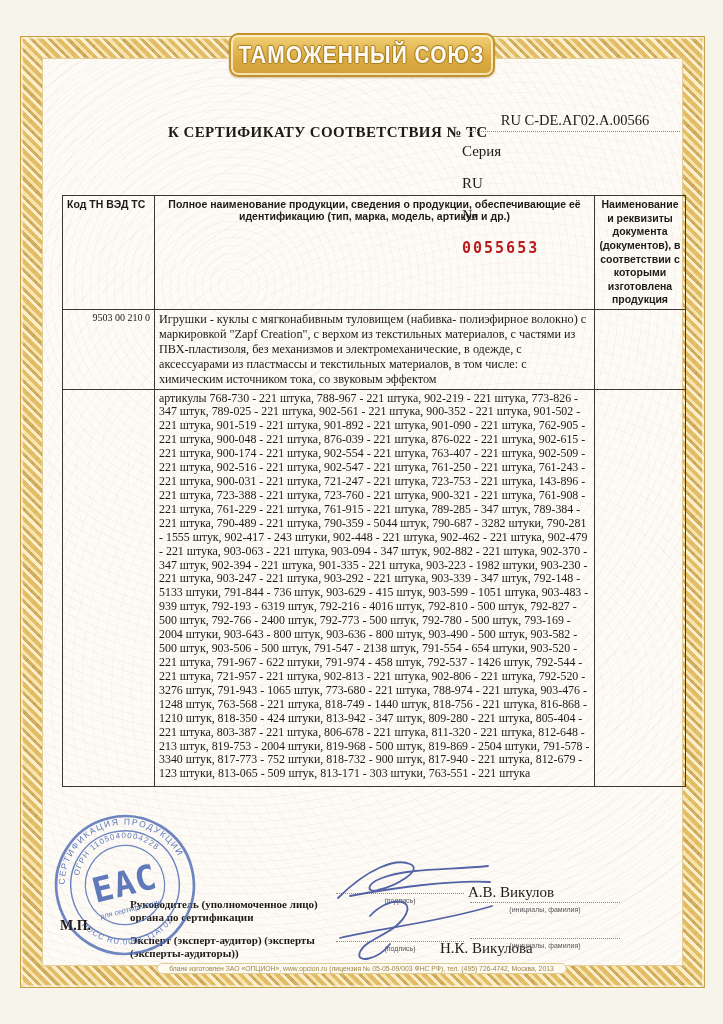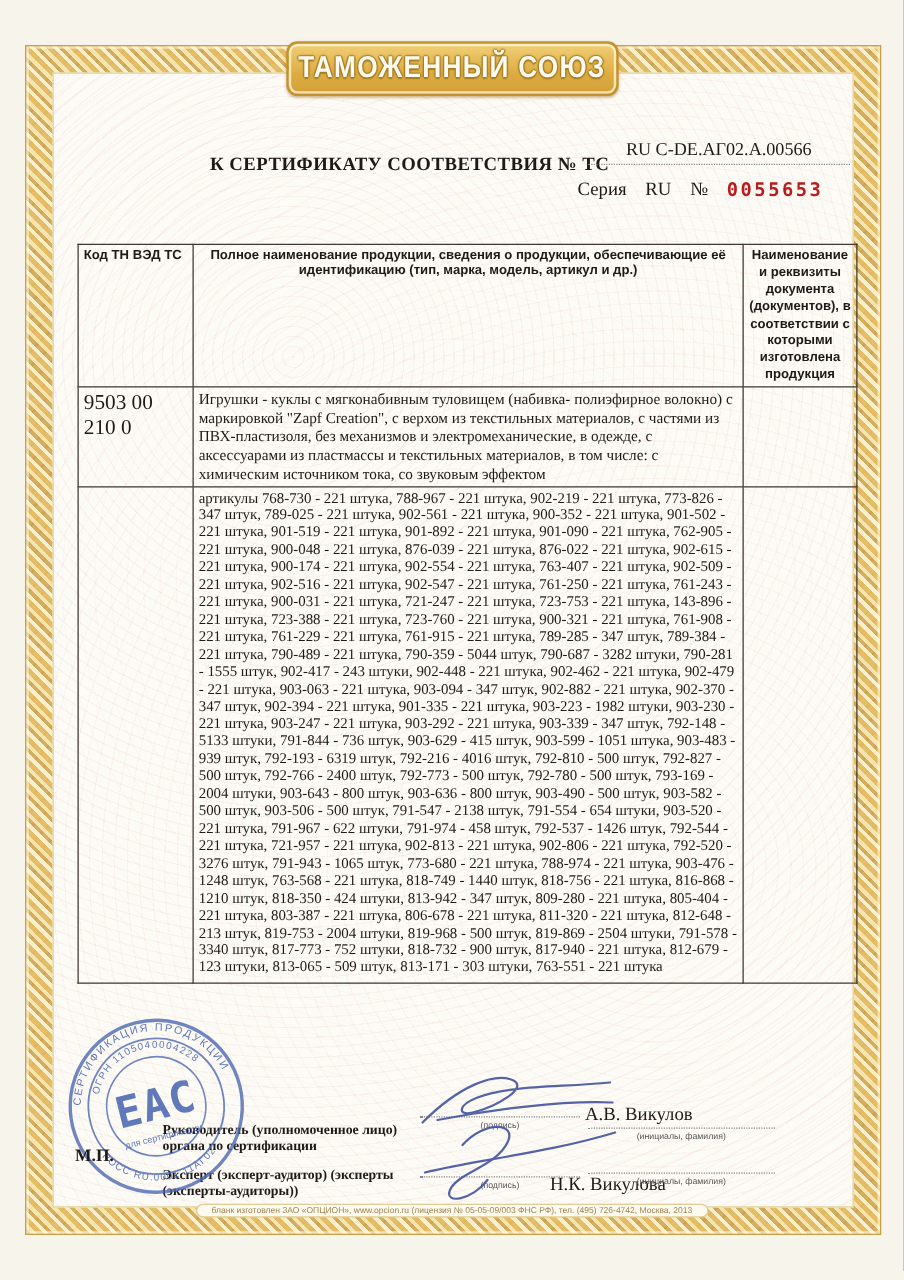--- a/index.html
+++ b/index.html
@@ -27,34 +27,34 @@
     display:flex;align-items:center;justify-content:center;}
   .banner span{font-family:"Liberation Sans", sans-serif;font-weight:bold;font-size:21px;
     letter-spacing:1px;color:#fdfaf3;transform:scaleY(1.15);
     text-shadow:0 1px 1px #a67c1e, 0 -1px 1px #a67c1e, 1px 0 1px #a67c1e, -1px 0 1px #a67c1e;}
   
   .doc-title{position:absolute;left:0;top:86px;width:100%;text-align:center;z-index:3;
     font-size:26px;font-weight:bold;letter-spacing:3px;}
   .cert-label{position:absolute;left:168px;top:124px;z-index:3;font-size:15px;font-weight:bold;letter-spacing:.4px;}
   .cert-number{position:absolute;left:470px;top:112px;width:210px;z-index:3;text-align:center;
     font-size:14.5px;border-bottom:1.5px dotted #8a8a8a;padding-bottom:2px;}
-  .series-line{position:absolute;left:462px;top:143px;z-index:3;font-size:15px;display:flex;gap:15px;align-items:flex-end;}
+  .series-line{position:absolute;left:462px;top:143px;z-index:3;font-size:15px;display:flex;gap:15px;align-items:flex-start;flex-direction:column;}
   .series-number{font-family:"DejaVu Sans Mono", monospace;font-size:15px;font-weight:bold;
     color:#b91c1c;letter-spacing:2px;}
   
   .section-title{position:absolute;left:0;top:177px;width:100%;text-align:center;z-index:3;
     font-size:14px;font-weight:bold;}
   table.products{position:absolute;left:62px;top:195px;z-index:3;width:598px;border-collapse:collapse;
     table-layout:fixed;}
   table.products th, table.products td{border:1px solid #3c3733;vertical-align:top;padding:2px 4px;}
   th.h-code{width:83px;font-family:"Liberation Sans", sans-serif;font-size:10.5px;font-weight:bold;text-align:left;}
   th.h-desc{width:431px;font-family:"Liberation Sans", sans-serif;font-size:10.5px;font-weight:bold;text-align:center;}
   th.h-docs{width:82px;font-family:Liberation Sans, sans-serif;font-size:10.5px;font-weight:bold;text-align:center;line-height:1.3;margin-left:44px;}
   tr.hdr{height:92px;}
-  td.c-code{font-size:17px;}
+  td.c-code{font-size:10px;text-align:right;}
   td.c-desc{font-size:12.2px;line-height:1.22;padding:3px 6px;}
   tr.r-desc{height:64px;}
   tr.r-art td{height:392px;}
   td.c-art{font-size:11.9px;line-height:1.17;padding:3px 6px;}
   
   .stamp{position:absolute;left:52px;top:812px;width:146px;height:146px;z-index:4;
     transform:rotate(-14deg);opacity:.88;}
   .mp{position:absolute;left:60px;top:918px;z-index:5;font-size:14px;font-weight:bold;}
   
   .sig-label{position:absolute;z-index:3;font-size:11px;font-weight:bold;line-height:1.15;}

